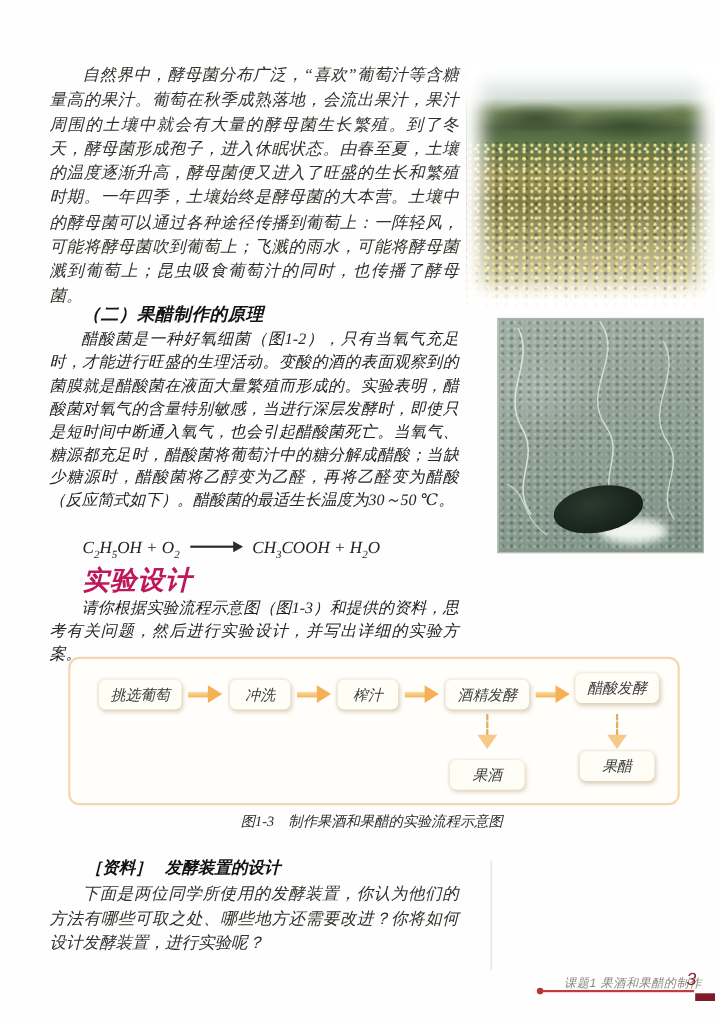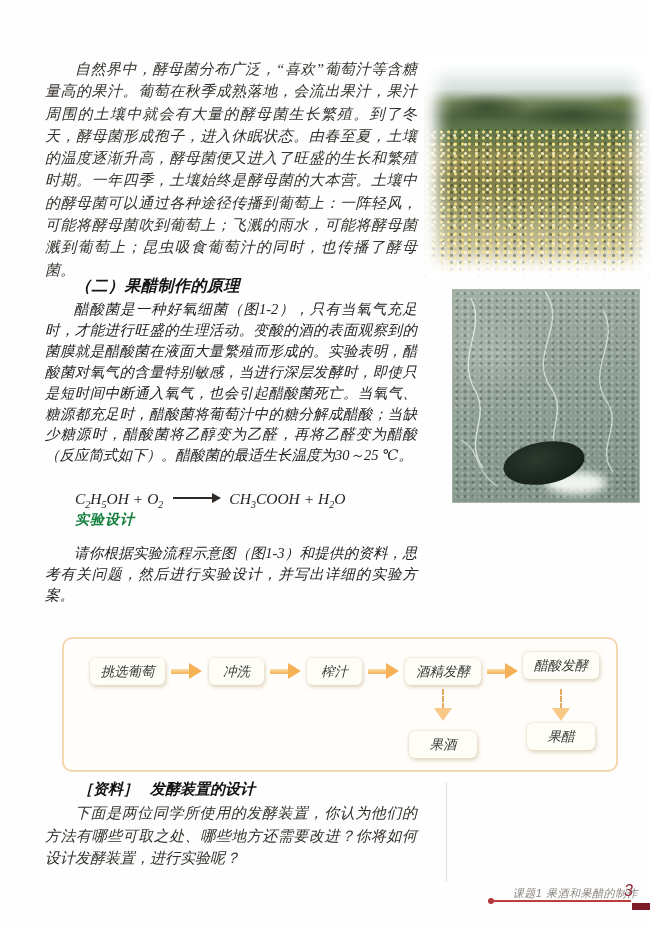--- a/index.html
+++ b/index.html
@@ -8,21 +8,21 @@
   .abs{position:absolute;font-style:italic;}
 
   
   .para{ text-align:justify; text-indent:2em; }
   .p-kai{ left:45px; width:372px; font-size:15px; line-height:22.3px; color:#33302b; }
   .p-song{ left:45px; width:372px; font-size:14.5px; line-height:20.9px; color:#252321; }
 
   .h-black{ font-family:"Liberation Sans","DejaVu Sans",sans-serif; font-weight:bold;
             font-size:16px; color:#141414; letter-spacing:.5px;}
   .h-blue{ font-family:"Liberation Sans","DejaVu Sans",sans-serif; font-weight:bold;
-           font-size:14px; color:#15803d; letter-spacing:1px;}
+           font-size:24px; color:#be185d; letter-spacing:1px;}
 
   
   .equation{ left:75px; top:474px; font-size:15.5px; color:#24211e;margin-top:16px; }
   .equation sub{ font-size:10px; }
   .rxn-arrow{ display:inline-block; position:relative; width:46px; height:2px;
               background:#2e2a26; margin:0 10px 4px 10px; vertical-align:middle;}
   .rxn-arrow:after{ content:''; position:absolute; right:-2px; top:-4px; width:0; height:0;
               border-left:9px solid #2e2a26; border-top:5px solid transparent;
               border-bottom:5px solid transparent;}
 
@@ -59,21 +59,21 @@
   .bacterium{ position:absolute; left:50px; top:152px; width:82px; height:42px;
     border-radius:50%; transform:rotate(-10deg);
     background:radial-gradient(ellipse at 42% 38%, #2c3a2e 0%, #14201a 75%);}
   .bact-glow{ position:absolute; left:92px; top:182px; width:62px; height:22px;
     border-radius:50%; background:#f6faf5; filter:blur(4px); opacity:.95;}
 
   .caption{ font-size:12.5px; color:#2e2c2a; }
 
   
   .flow-panel{ left:62px; top:597px; width:552px; height:131px; background:#fffefb;
-    border:2px solid #f3d7ae; border-radius:10px;margin-top:40px;}
+    border:2px solid #f3d7ae; border-radius:10px;}
   .fbox{ position:absolute; height:27px; background:#fffef6; border-radius:6px;
     box-shadow:1px 2px 4px rgba(186,160,118,.5), -1px -1px 2px rgba(230,215,185,.35);
     display:flex; align-items:center; justify-content:center;
     font-size:13.5px; color:#3a3a3a; }
   .harrow{ position:absolute; width:31px; height:16px; }
   .harrow .shaft{ position:absolute; left:0; top:6px; width:19px; height:5px;
     background:linear-gradient(180deg,#fbdca6,#f6b157);}
   .harrow .head{ position:absolute; right:0; top:0; width:0; height:0;
     border-left:13px solid #f6b157; border-top:8px solid transparent;
     border-bottom:8px solid transparent;}
@@ -107,21 +107,21 @@
   <div class="abs para p-kai" style="top:58px;">自然界中，酵母菌分布广泛，“喜欢”葡萄汁等含糖量高的果汁。葡萄在秋季成熟落地，会流出果汁，果汁周围的土壤中就会有大量的酵母菌生长繁殖。到了冬天，酵母菌形成孢子，进入休眠状态。由春至夏，土壤的温度逐渐升高，酵母菌便又进入了旺盛的生长和繁殖时期。一年四季，土壤始终是酵母菌的大本营。土壤中的酵母菌可以通过各种途径传播到葡萄上：一阵轻风，可能将酵母菌吹到葡萄上；飞溅的雨水，可能将酵母菌溅到葡萄上；昆虫吸食葡萄汁的同时，也传播了酵母菌。</div>
 
   <div class="abs photo">
     <div class="photo-base"></div>
     <div class="photo-speckle"></div>
     <div class="photo-fade"></div>
   </div>
 
   <div class="abs h-black" style="left:75px; top:276px;">（二）果醋制作的原理</div>
 
-  <div class="abs para p-song" style="top:299px;">醋酸菌是一种好氧细菌（图1-2），只有当氧气充足时，才能进行旺盛的生理活动。变酸的酒的表面观察到的菌膜就是醋酸菌在液面大量繁殖而形成的。实验表明，醋酸菌对氧气的含量特别敏感，当进行深层发酵时，即使只是短时间中断通入氧气，也会引起醋酸菌死亡。当氧气、糖源都充足时，醋酸菌将葡萄汁中的糖分解成醋酸；当缺少糖源时，醋酸菌将乙醇变为乙醛，再将乙醛变为醋酸（反应简式如下）。醋酸菌的最适生长温度为30～25 ℃。</div>
+  <div class="abs para p-song" style="top:299px;">醋酸菌是一种好氧细菌（图1-2），只有当氧气充足时，才能进行旺盛的生理活动。变酸的酒的表面观察到的菌膜就是醋酸菌在液面大量繁殖而形成的。实验表明，醋酸菌对氧气的含量特别敏感，当进行深层发酵时，即使只是短时间中断通入氧气，也会引起醋酸菌死亡。当氧气、糖源都充足时，醋酸菌将葡萄汁中的糖分解成醋酸；当缺少糖源时，醋酸菌将乙醇变为乙醛，再将乙醛变为醋酸（反应简式如下）。醋酸菌的最适生长温度为30～50 ℃。</div>
 
   <div class="abs equation">
     <span><span>C</span><sub>2</sub><span>H</span><sub>5</sub><span>OH + O</span><sub>2</sub></span><span class="rxn-arrow"></span><span><span>CH</span><sub>3</sub><span>COOH + H</span><sub>2</sub><span>O</span></span>
   </div>
 
   <div class="abs micrograph">
     <svg class="flagella" width="186" height="212" viewBox="0 0 186 212">
       <path d="M18,8 C34,40 2,66 22,100 C38,128 10,150 30,178" fill="none" stroke="#e3ece6" stroke-width="1.4" opacity="0.85"></path>
       <path d="M92,2 C116,34 74,64 98,98 C116,124 88,146 108,168" fill="none" stroke="#dfe9e3" stroke-width="1.4" opacity="0.8"></path>
       <path d="M150,20 C168,52 132,80 154,112 C170,136 142,158 160,182" fill="none" stroke="#e3ece6" stroke-width="1.3" opacity="0.75"></path>
@@ -164,20 +164,21 @@
       </div>
     <div class="varrow" style="left:488px; top:50px;">
       <span class="shaft"></span>
         <span class="head"></span>
       </div>
 
     <div class="fbox" style="left:345px; top:92px; width:68px;">果酒</div>
     <div class="fbox" style="left:463px; top:84px; width:68px;">果醋</div>
   </div>
 
+  <div class="abs caption" style="left:62px; top:738px; width:552px; text-align:center; font-size:13px;">图1-3　制作果酒和果醋的实验流程示意图</div>
 
   <div class="abs para p-kai" style="top:802px; line-height:22.5px;">下面是两位同学所使用的发酵装置，你认为他们的方法有哪些可取之处、哪些地方还需要改进？你将如何设计发酵装置，进行实验呢？</div>
   <div class="abs mat-head" style="left:78px; top:780px;">
     <span>［资料］</span><span class="gap"></span><span>发酵装置的设计</span>
   </div>
 
   <div class="abs crease"></div>
 
   <div class="abs footer-chapter">课题1 果酒和果醋的制作</div>
   <div class="abs footer-num">3</div>

